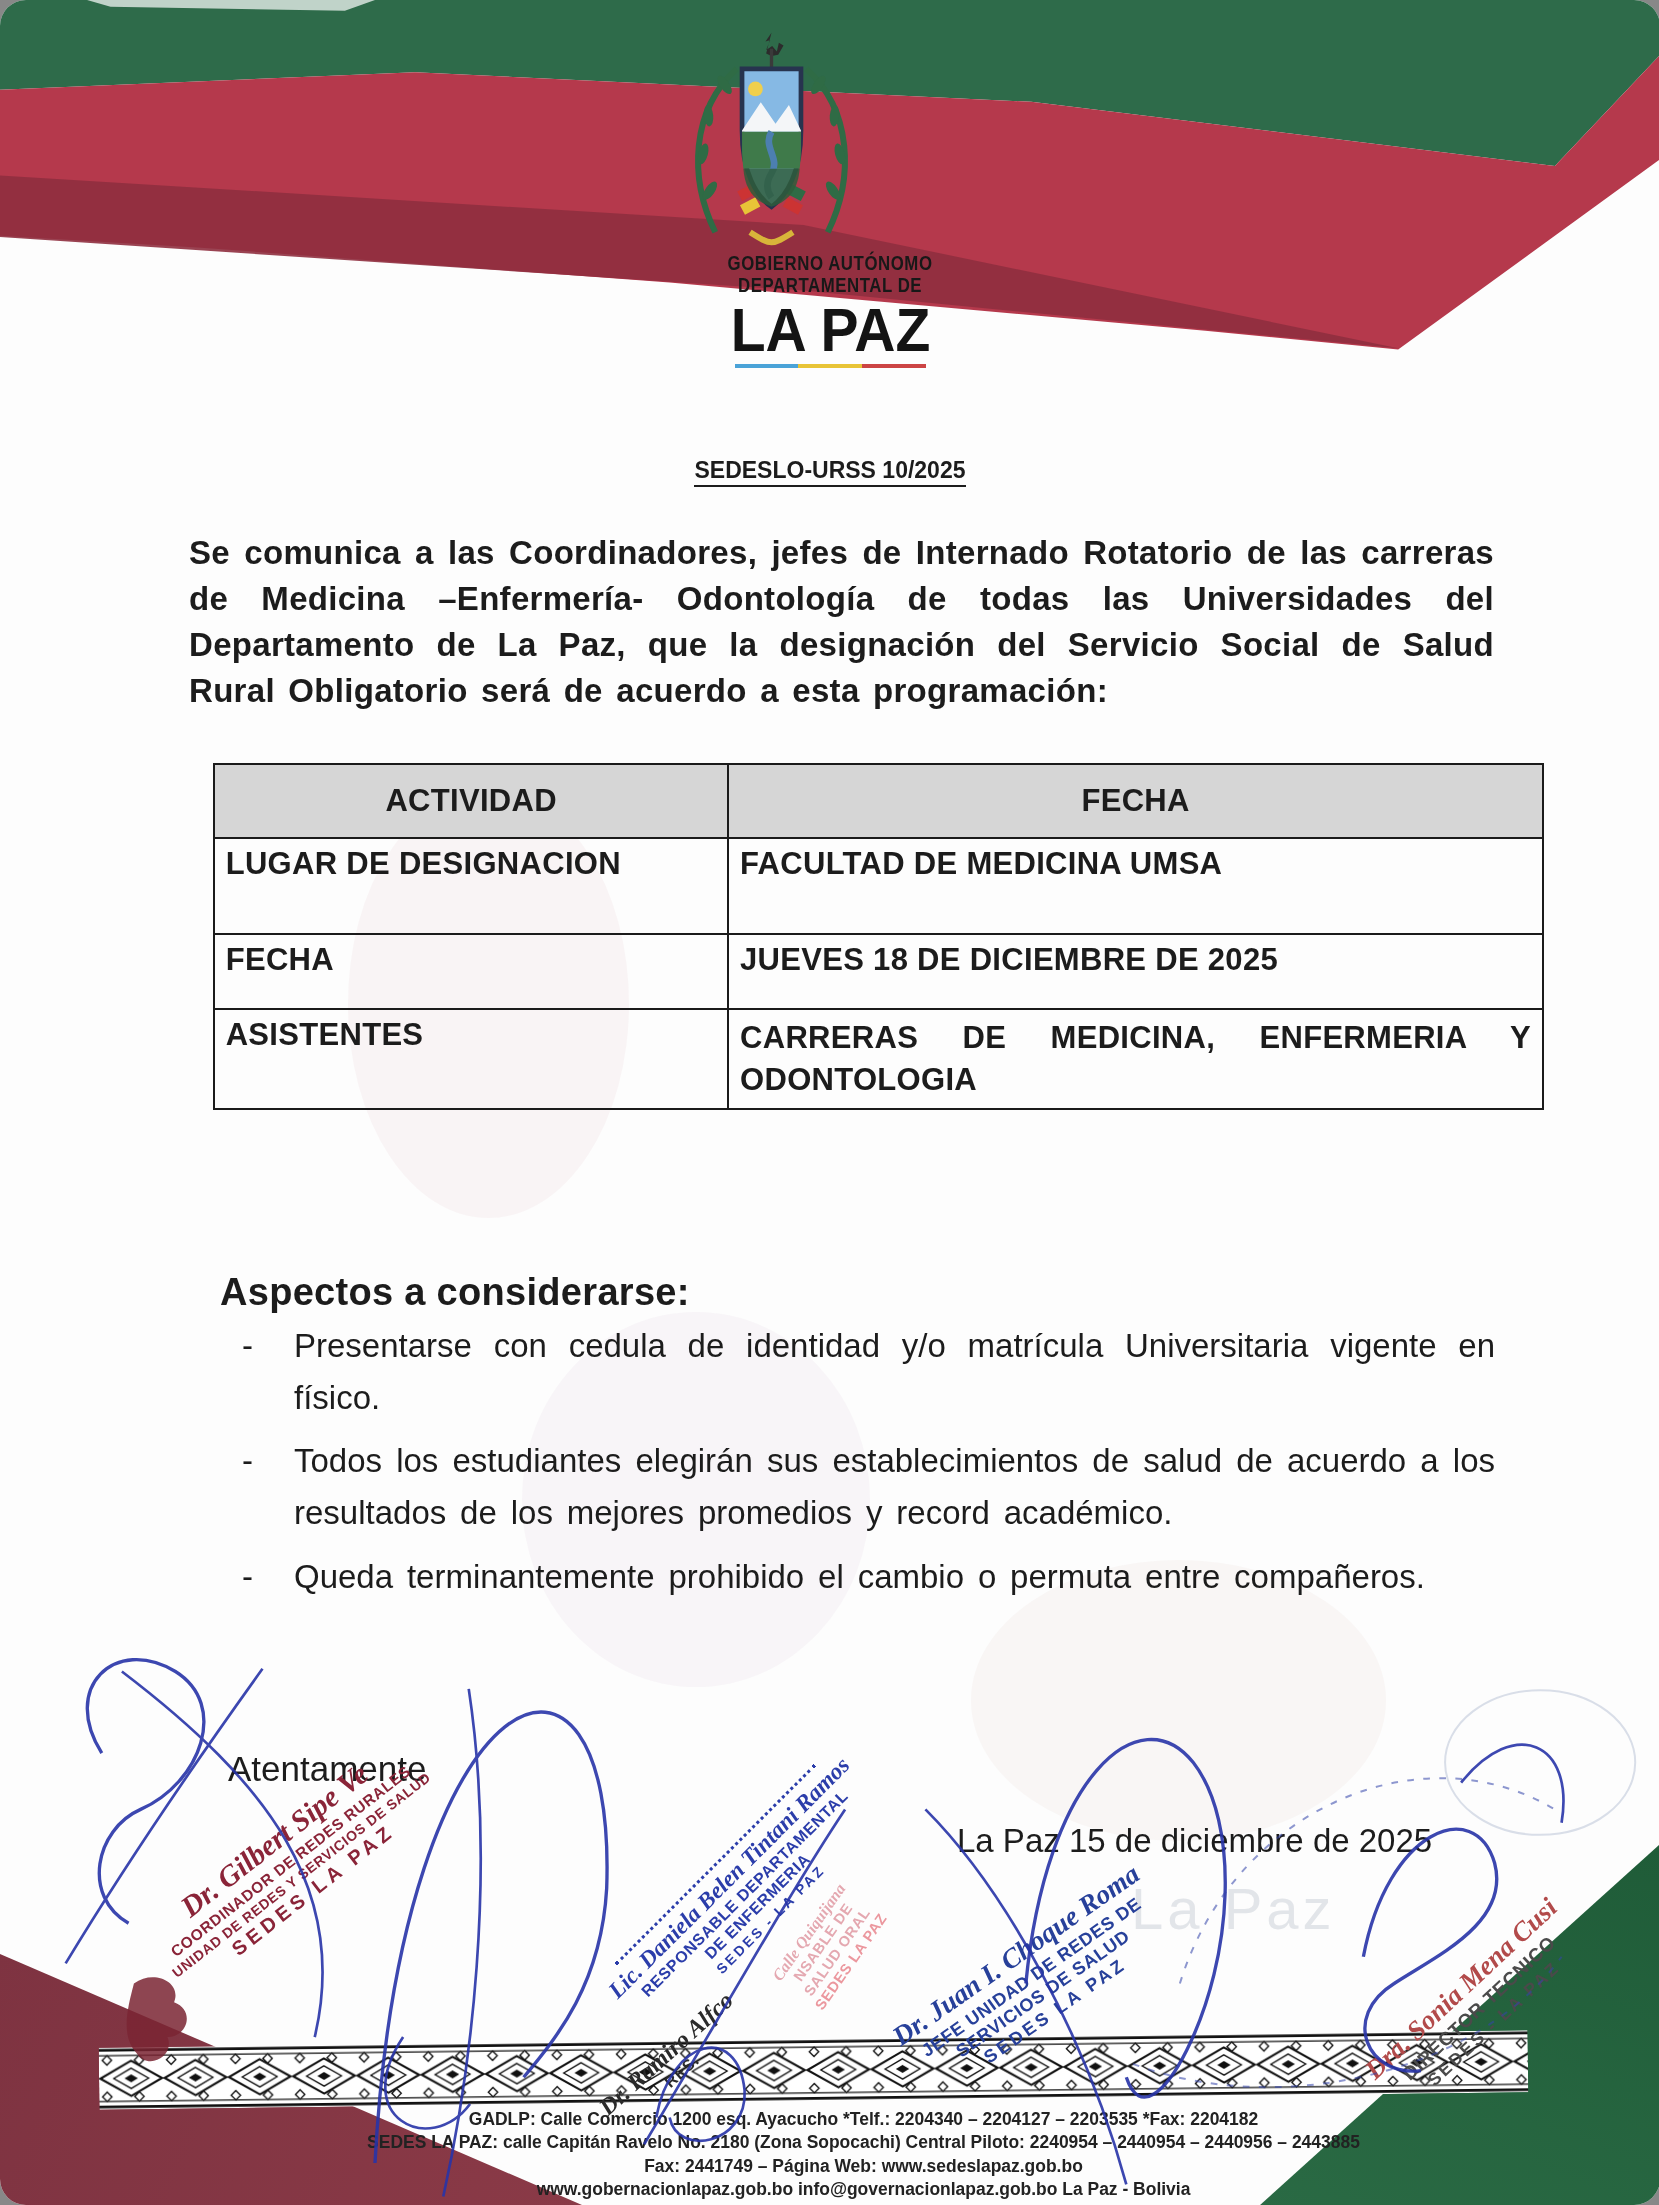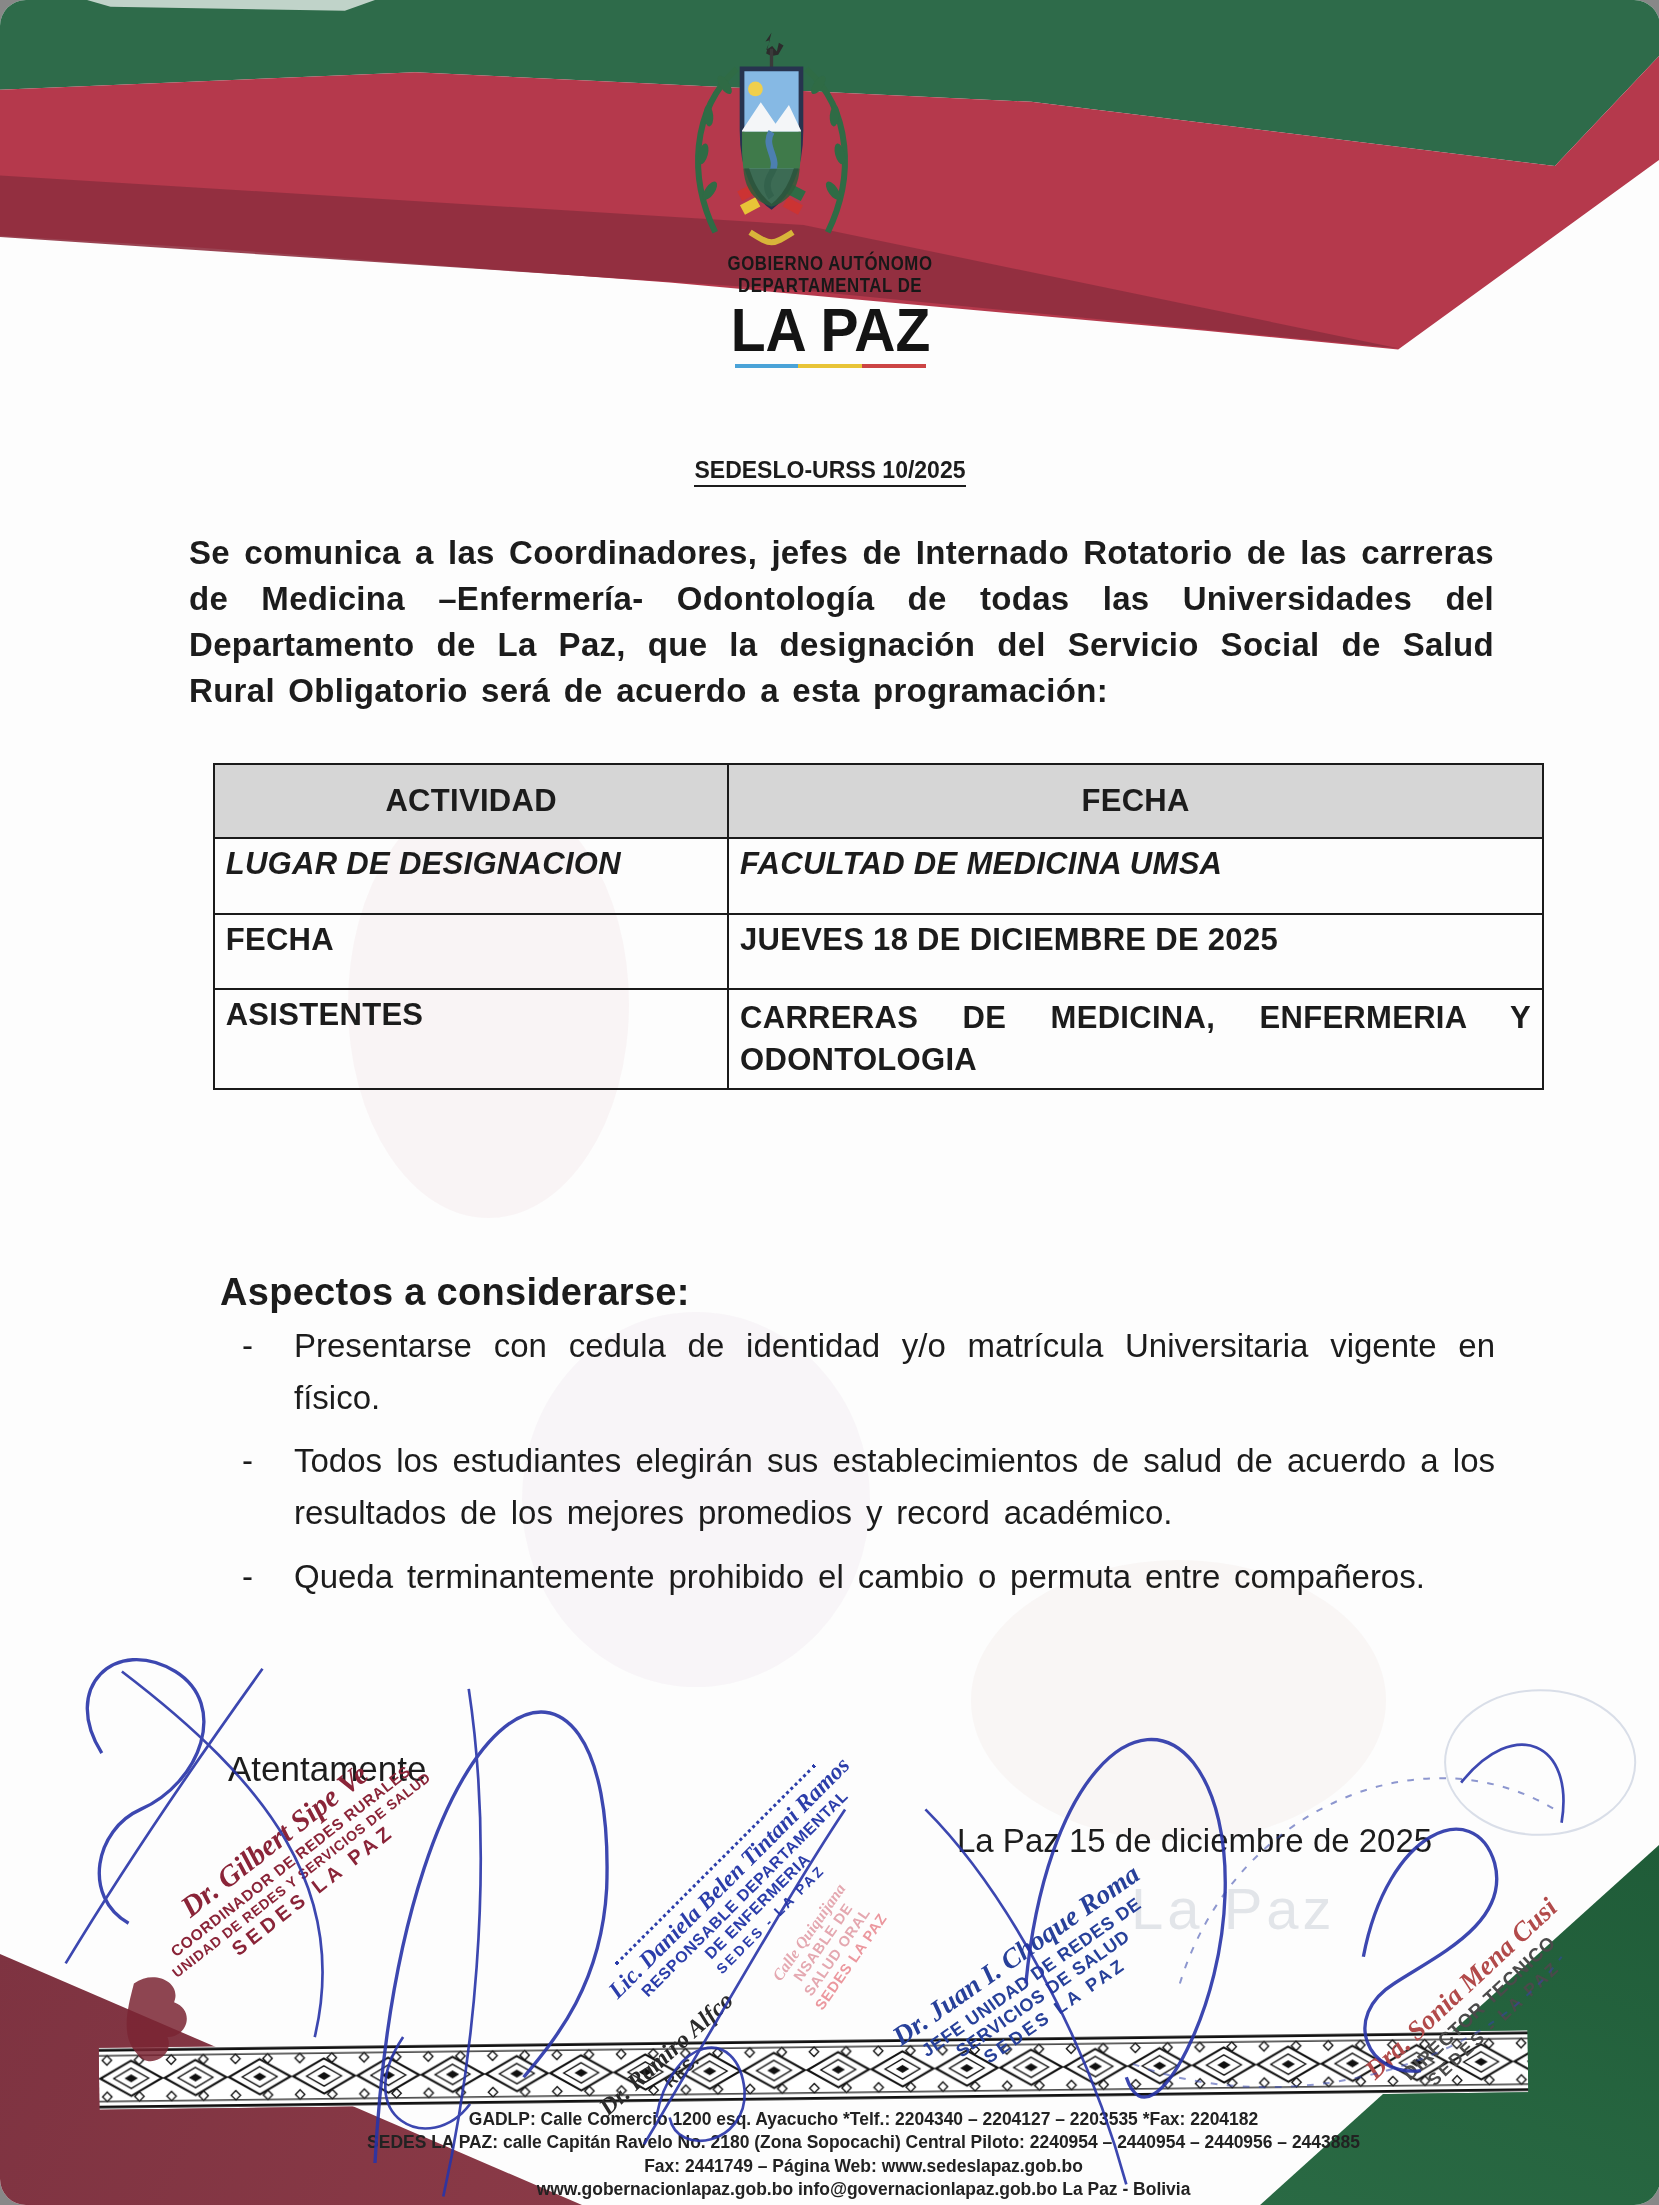--- a/index.html
+++ b/index.html
@@ -149,21 +149,21 @@
   </div>
 
   <p class="abs intro">Se comunica a las Coordinadores, jefes de Internado Rotatorio de las carreras de Medicina –Enfermería- Odontología de todas las Universidades del Departamento de La Paz,  que la designación del Servicio Social de Salud Rural Obligatorio será de acuerdo a esta programación:</p>
 
   <table class="abs progtable">
     <tbody>
         <tr>
       <th class="c1">ACTIVIDAD</th>
       <th class="c2">FECHA</th>
     </tr>
-    <tr style="height:76px;font-style:italic;">
+    <tr style="height:96px;">
       <td>LUGAR DE DESIGNACION</td>
       <td>FACULTAD DE MEDICINA UMSA</td>
     </tr>
     <tr style="height:75px;">
       <td>FECHA</td>
       <td>JUEVES 18 DE DICIEMBRE DE 2025</td>
     </tr>
     <tr style="height:78px;">
       <td>ASISTENTES</td>
       <td class="vjust">CARRERAS DE MEDICINA, ENFERMERIA Y ODONTOLOGIA</td>

